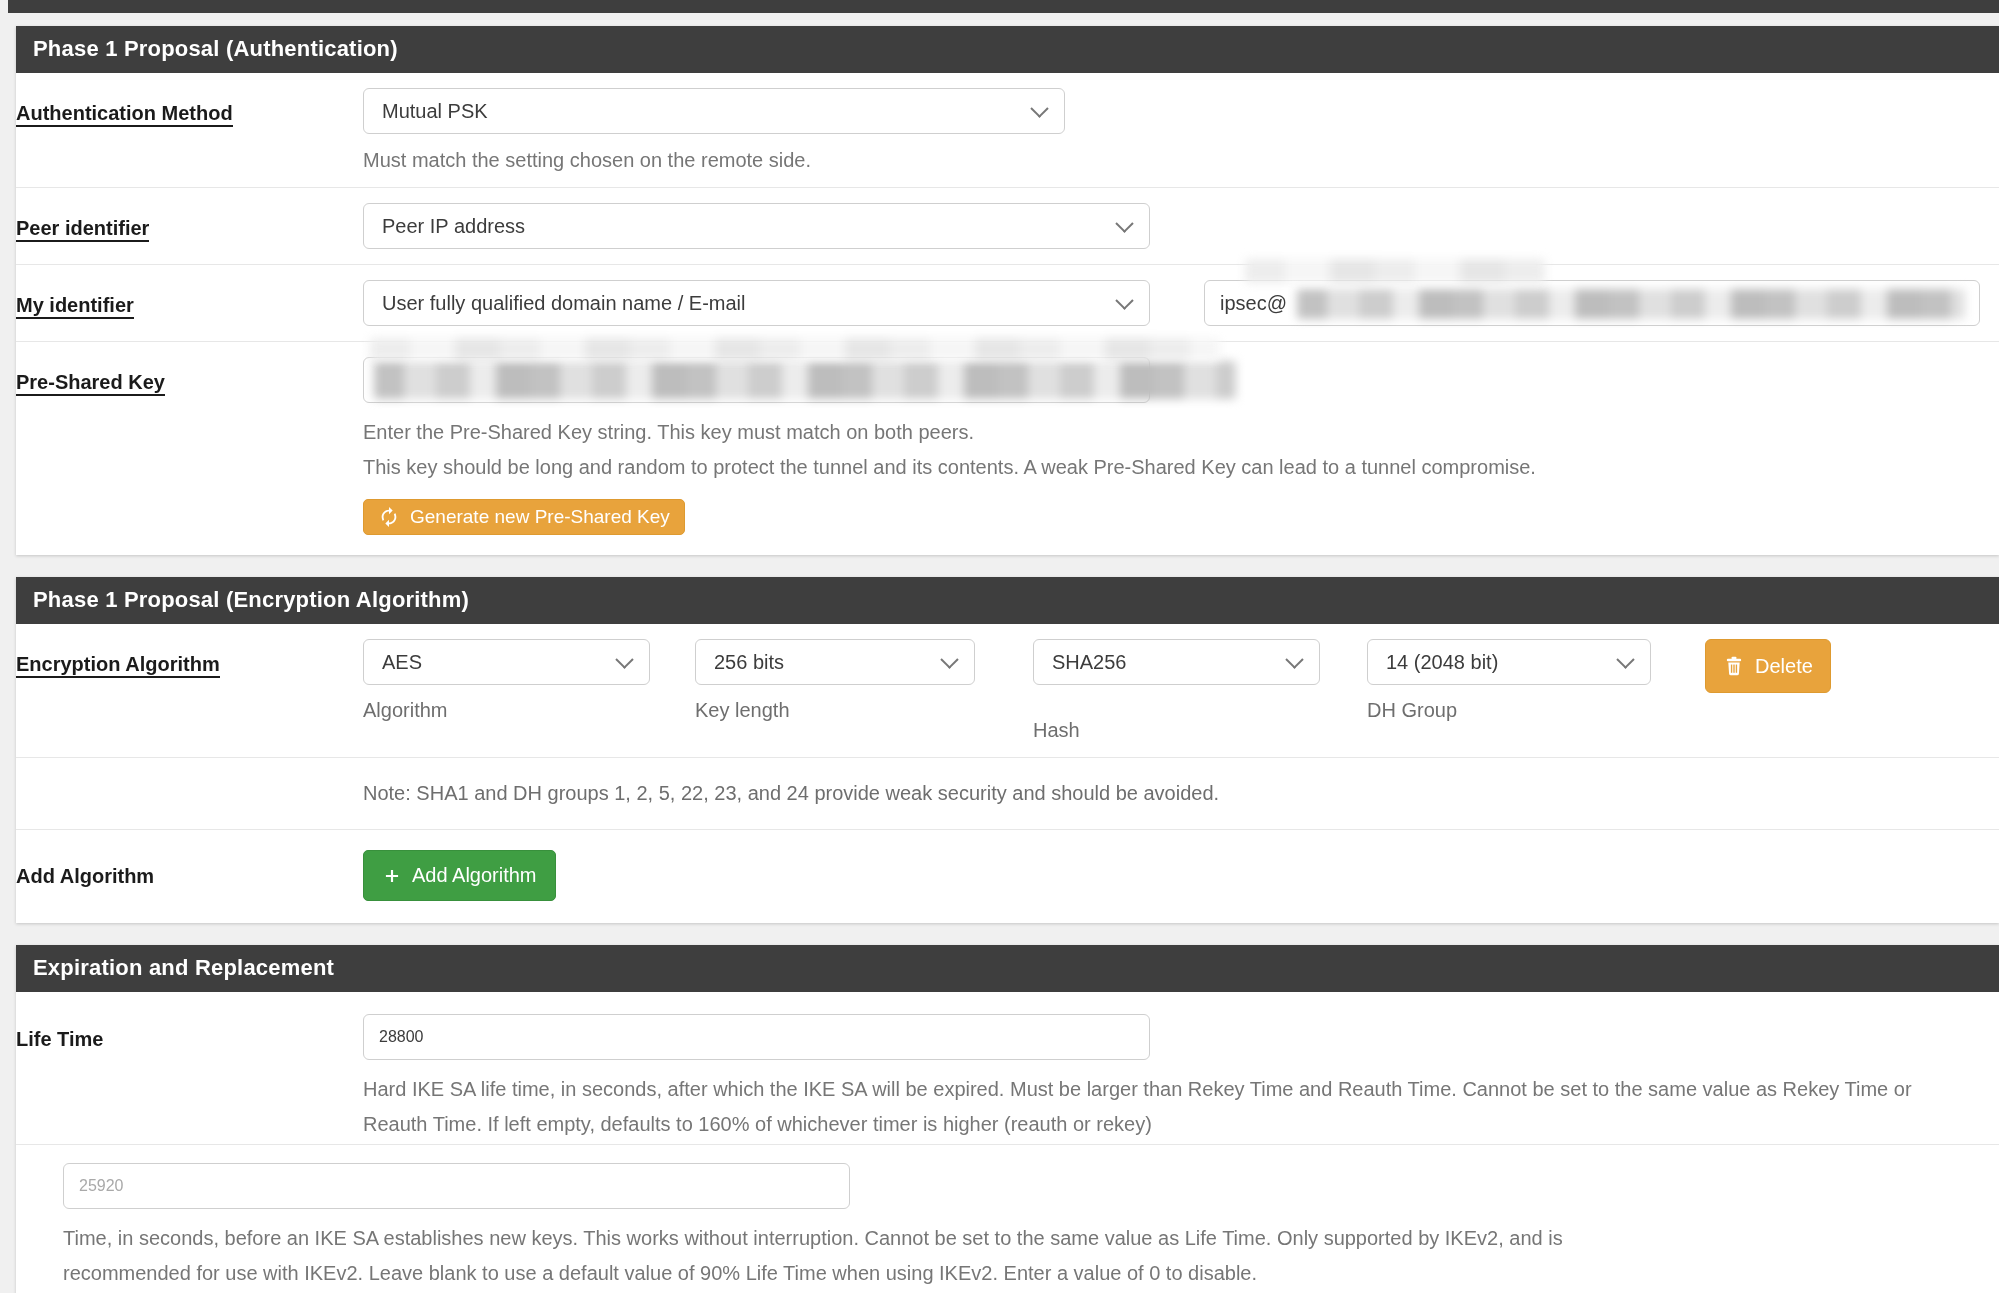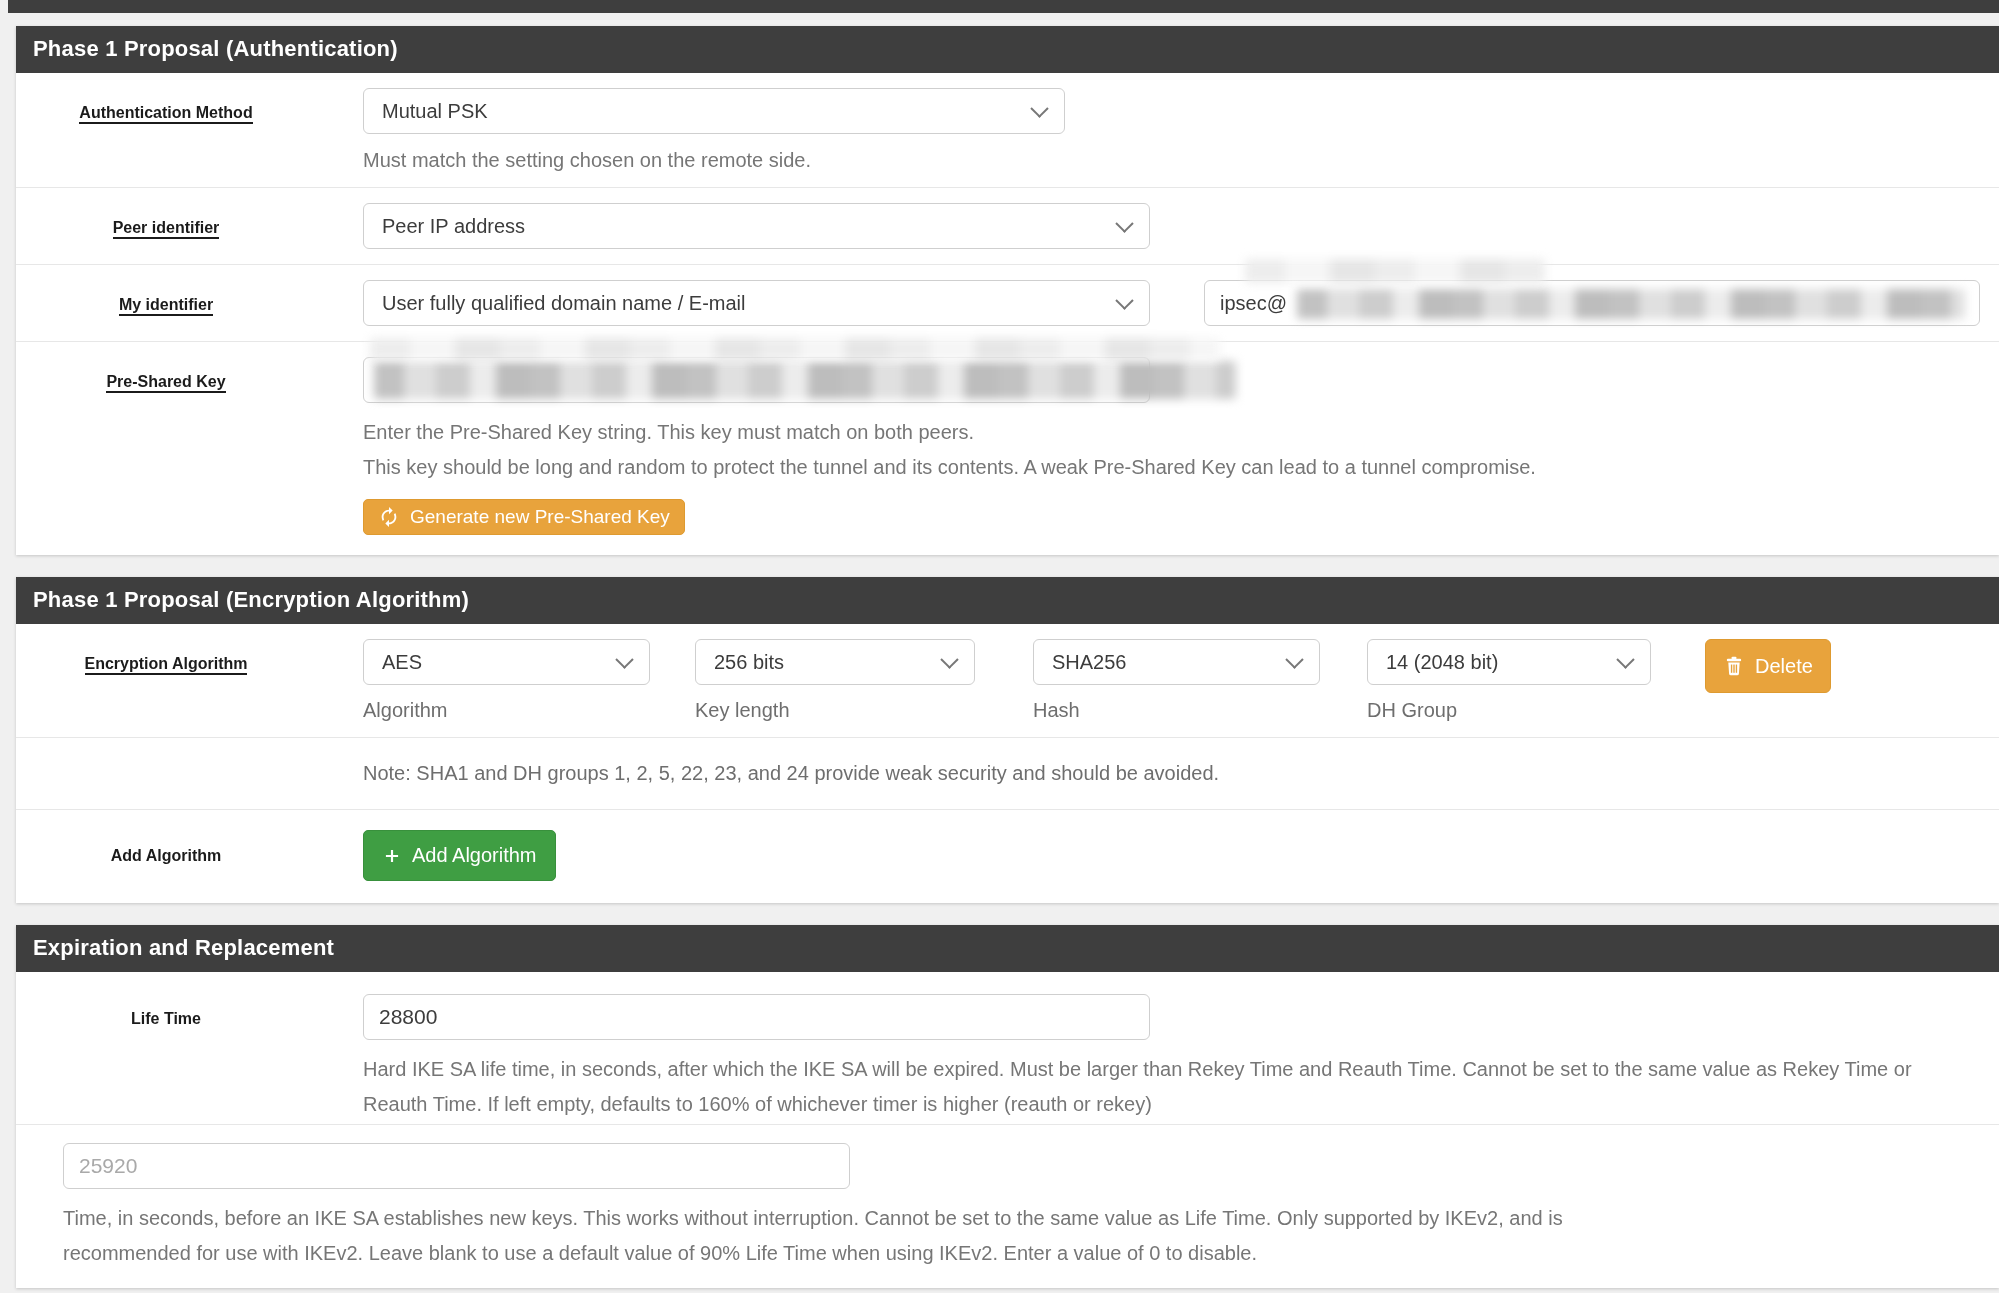--- a/index.html
+++ b/index.html
@@ -11,33 +11,33 @@
   }
   .topbar{height:13px;background:#3e3e3e;margin-left:8px;}
   .panel{margin:13px 0 22px 16px;width:1983px;background:#fff;
     box-shadow:0 1px 3px rgba(0,0,0,.18);}
   .panel + .panel{margin-top:0;}
   .panel-h{background:#3e3e3e;color:#fff;font-weight:bold;font-size:22px;
     padding:10px 17px 11px;letter-spacing:.2px;}
   .rows{padding:0 0 2px 0;}
   .row{display:flex;padding:15px 0;border-bottom:1px solid #e7e7e7;}
   .row:last-child{border-bottom:none;}
-  .lbl{width:300px;flex:0 0 300px;text-align:center;padding-top:13px;
-    font-weight:bold;font-size:16px;color:#1b1b1b;line-height:24px;}
+  .lbl{width:300px;flex:0 0 300px;text-align:left;padding-top:13px;
+    font-weight:bold;font-size:20px;color:#1b1b1b;line-height:24px;}
   .lbl .u{border-bottom:2px solid #1b1b1b;padding-bottom:1px;}
   .ctrl{margin-left:47px;flex:1;min-width:0;}
   
   .select{box-sizing:border-box;height:46px;background:#fff;border:1px solid #cfcfcf;
     border-radius:6px;display:flex;align-items:center;justify-content:space-between;
     padding:0 18px;font-size:20px;color:#3c3c3c;cursor:pointer;}
   .chev{width:11px;height:11px;border-right:2px solid #777;border-bottom:2px solid #777;
     transform:rotate(45deg) translate(-2px,-2px);flex:0 0 auto;margin-left:12px;}
   
   .tinput{box-sizing:border-box;height:46px;width:787px;border:1px solid #cfcfcf;
-    border-radius:6px;padding:0 15px;font-size:21px;color:#3c3c3c;
+    border-radius:6px;padding:0 15px;font-size:16px;color:#3c3c3c;
     font-family:"Liberation Sans","DejaVu Sans",sans-serif;background:#fff;}
   .tinput::placeholder{color:#a9a9a9;opacity:1;}
   .fake-input{box-sizing:border-box;position:relative;height:46px;border:1px solid #cfcfcf;
     border-radius:6px;background:#fff;font-size:20px;color:#3c3c3c;
     display:flex;align-items:center;padding:0 15px;}
   .blob{position:absolute;filter:blur(5px);border-radius:3px;
     background:repeating-linear-gradient(90deg,#c2c2c2 0 30px,#e0e0e0 30px 62px,
       #cdcdcd 62px 96px,#ececec 96px 122px,#bdbdbd 122px 156px);}
   .blob.light{background:repeating-linear-gradient(90deg,#ededed 0 40px,#f6f6f6 40px 85px,
       #e6e6e6 85px 130px);}
@@ -147,21 +147,21 @@
             </div>
             <div class="sub-lbl">Algorithm</div>
           </div>
           <div class="algo-col" style="width:280px;margin-left:45px;">
             <div class="select">
               <span>256 bits</span>
               <span class="chev"></span>
             </div>
             <div class="sub-lbl">Key length</div>
           </div>
-          <div class="algo-col" style="width:287px;margin-left:58px;">
+          <div class="algo-col" style="width:287px;margin-left:58px;gap:20px;">
             <div class="select">
               <span>SHA256</span>
               <span class="chev"></span>
             </div>
             <div class="sub-lbl">Hash</div>
           </div>
           <div class="algo-col" style="width:284px;margin-left:47px;">
             <div class="select">
               <span>14 (2048 bit)</span>
               <span class="chev"></span>

